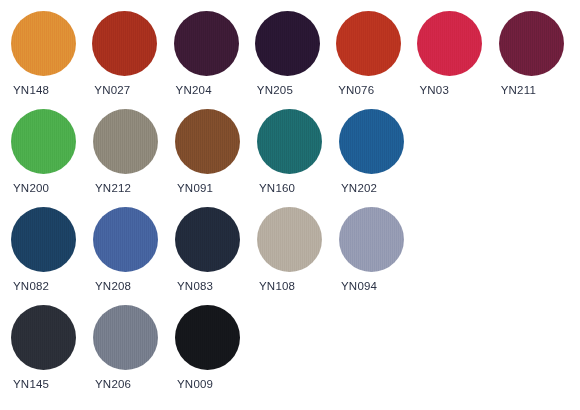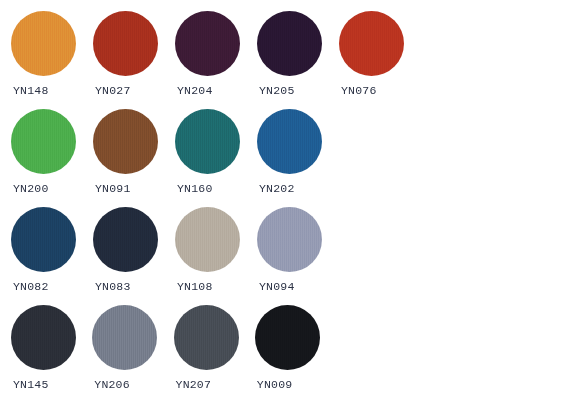--- a/index.html
+++ b/index.html
@@ -15,21 +15,20 @@
     font-family: "Liberation Sans", sans-serif;
     -webkit-font-smoothing: antialiased;
   }
   #swatch-chart {
     position: relative;
     width: 580px;
     height: 410px;
     background: #ffffff;
     box-sizing: border-box;
     padding: 11px 0 0 11px;
-    font-family: Liberation Mono, monospace;
   }
   .swatch-row {
     display: flex;
     height: 98px;
     align-items: flex-start;
   }
   .swatch-cell {
     width: 82px;
     display: flex;
     flex-direction: column;
@@ -79,43 +78,59 @@
         <span class="swatch-label">YN204</span>
       </div>
       <div class="swatch-cell">
         <span class="swatch-disc" style="background-color: rgb(41, 23, 51);"></span>
         <span class="swatch-label">YN205</span>
       </div>
       <div class="swatch-cell">
         <span class="swatch-disc" style="background-color: rgb(186, 52, 32);"></span>
         <span class="swatch-label">YN076</span>
       </div>
+      <div class="swatch-cell">
+        <span class="swatch-disc" style="background-color: rgb(209, 38, 72);"></span>
+        <span class="swatch-label">YN03</span>
+      </div>
+      <div class="swatch-cell">
+        <span class="swatch-disc" style="background-color: rgb(110, 31, 60);"></span>
+        <span class="swatch-label">YN211</span>
+      </div>
     </div>
   <div class="swatch-row">
       <div class="swatch-cell">
         <span class="swatch-disc" style="background-color: rgb(76, 174, 76);"></span>
         <span class="swatch-label">YN200</span>
+      </div>
+      <div class="swatch-cell">
+        <span class="swatch-disc" style="background-color: rgb(142, 136, 122);"></span>
+        <span class="swatch-label">YN212</span>
       </div>
       <div class="swatch-cell">
         <span class="swatch-disc" style="background-color: rgb(127, 77, 44);"></span>
         <span class="swatch-label">YN091</span>
       </div>
       <div class="swatch-cell">
         <span class="swatch-disc" style="background-color: rgb(30, 107, 110);"></span>
         <span class="swatch-label">YN160</span>
       </div>
       <div class="swatch-cell">
         <span class="swatch-disc" style="background-color: rgb(31, 93, 148);"></span>
         <span class="swatch-label">YN202</span>
       </div>
     </div>
   <div class="swatch-row">
       <div class="swatch-cell">
         <span class="swatch-disc" style="background-color: rgb(28, 65, 99);"></span>
         <span class="swatch-label">YN082</span>
+      </div>
+      <div class="swatch-cell">
+        <span class="swatch-disc" style="background-color: rgb(69, 99, 159);"></span>
+        <span class="swatch-label">YN208</span>
       </div>
       <div class="swatch-cell">
         <span class="swatch-disc" style="background-color: rgb(34, 43, 60);"></span>
         <span class="swatch-label">YN083</span>
       </div>
       <div class="swatch-cell">
         <span class="swatch-disc" style="background-color: rgb(182, 173, 160);"></span>
         <span class="swatch-label">YN108</span>
       </div>
       <div class="swatch-cell">
@@ -126,24 +141,20 @@
   <div class="swatch-row">
       <div class="swatch-cell">
         <span class="swatch-disc" style="background-color: rgb(43, 47, 56);"></span>
         <span class="swatch-label">YN145</span>
       </div>
       <div class="swatch-cell">
         <span class="swatch-disc" style="background-color: rgb(118, 125, 140);"></span>
         <span class="swatch-label">YN206</span>
       </div>
       <div class="swatch-cell">
-        <span class="swatch-disc" style="background-color: rgb(71, 77, 85);"></span>
-        <span class="swatch-label">YN207</span>
-      </div>
-      <div class="swatch-cell">
         <span class="swatch-disc" style="background-color: rgb(21, 23, 27);"></span>
         <span class="swatch-label">YN009</span>
       </div>
       <div class="swatch-cell is-empty"></div>
       <div class="swatch-cell is-empty"></div>
       <div class="swatch-cell is-empty"></div>
     </div>
 
 </div>
 

